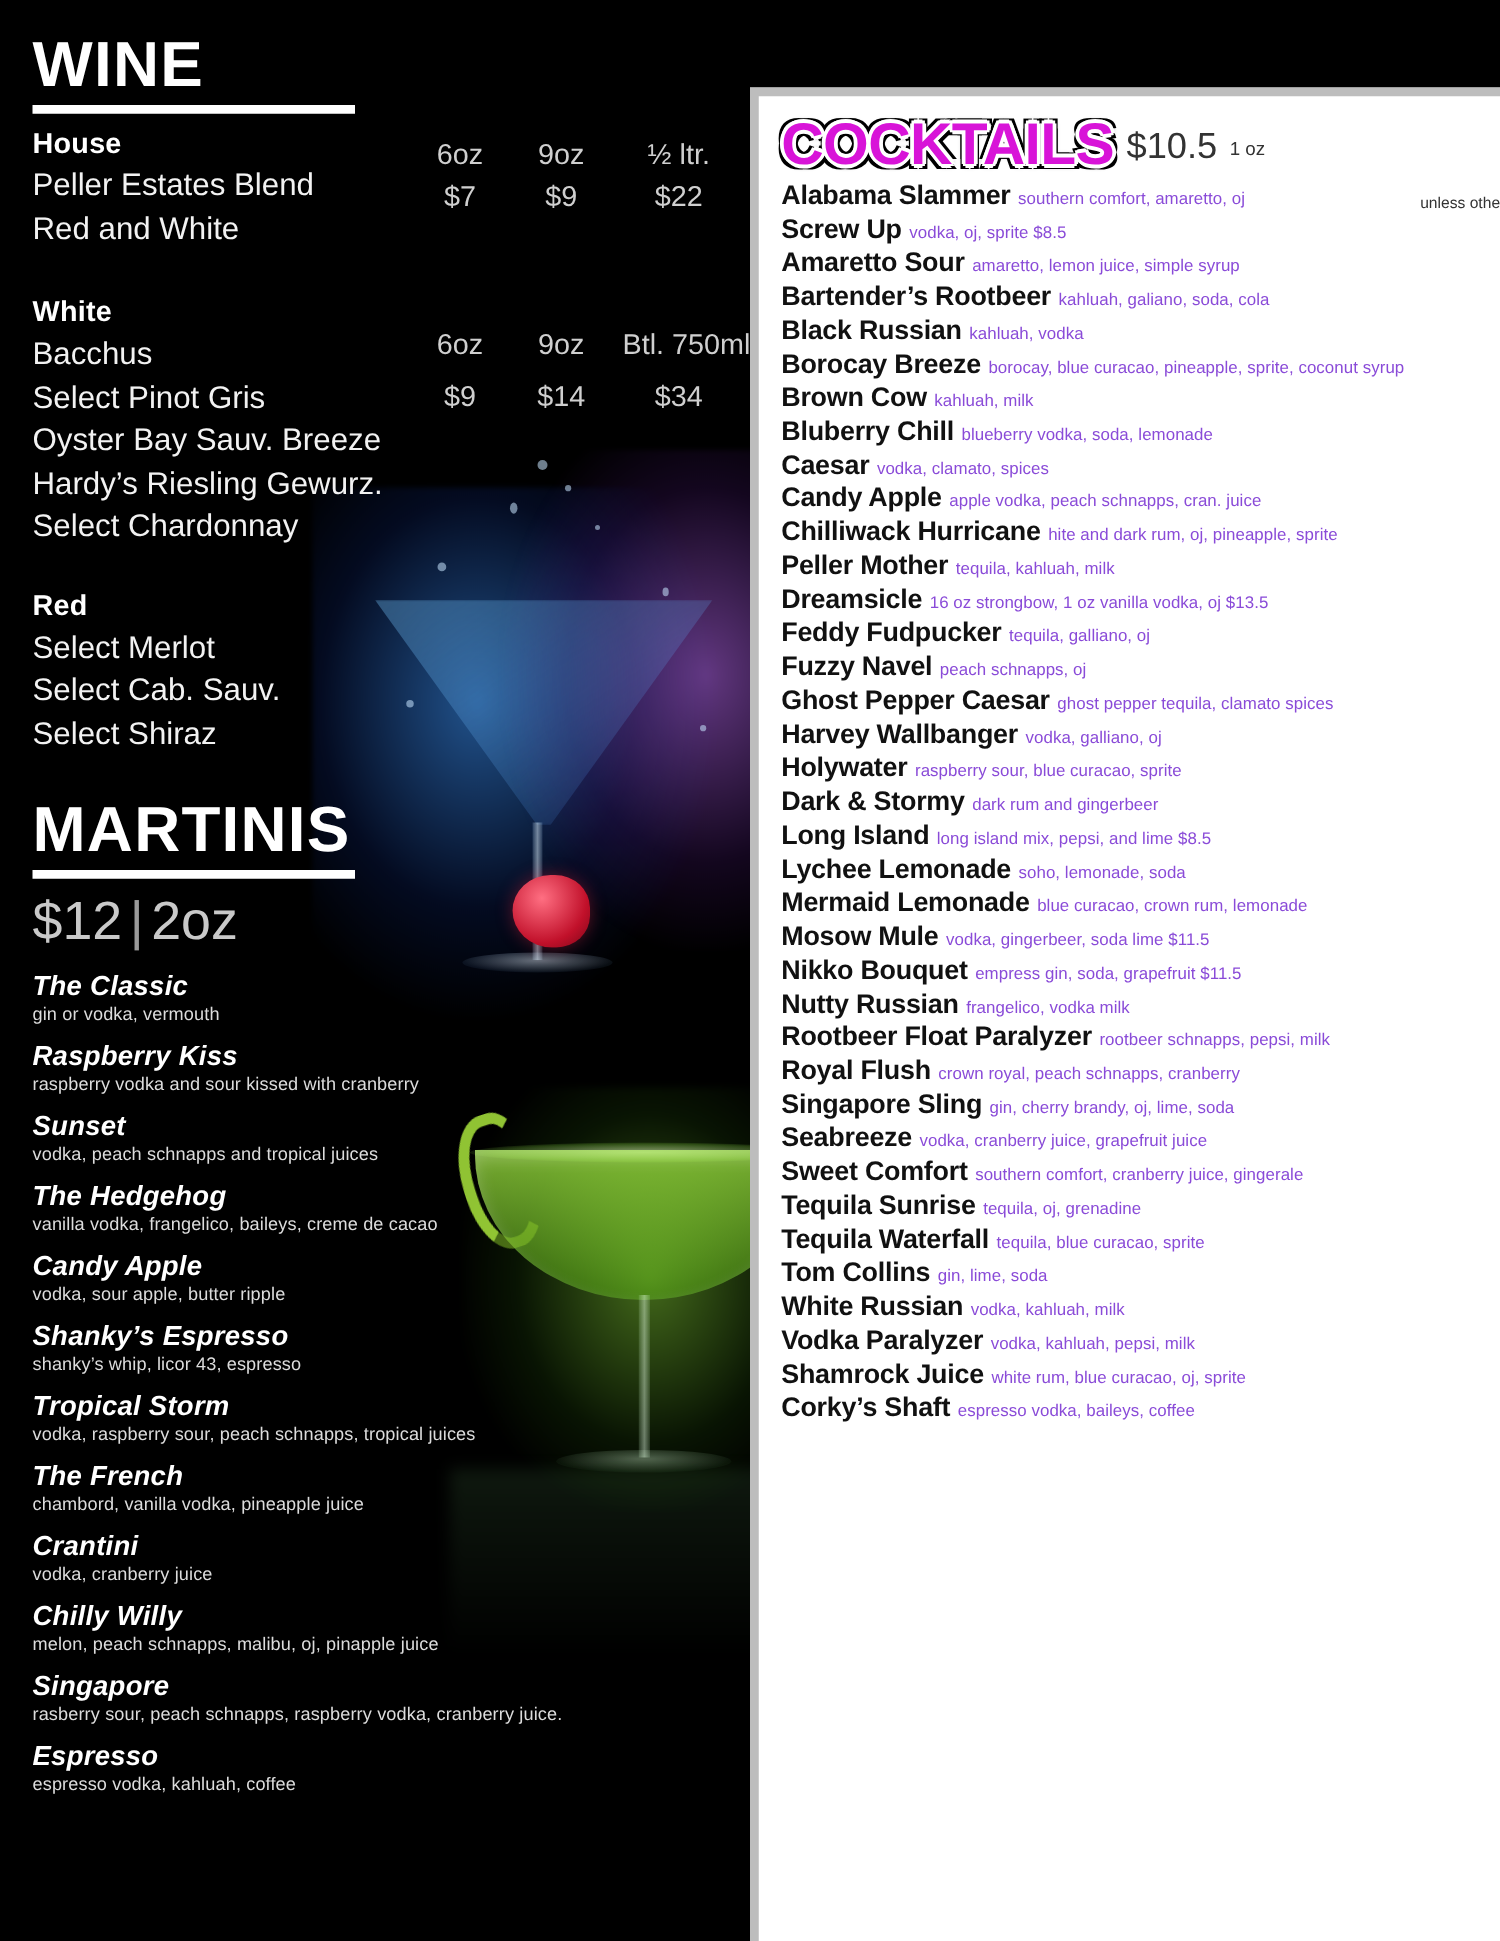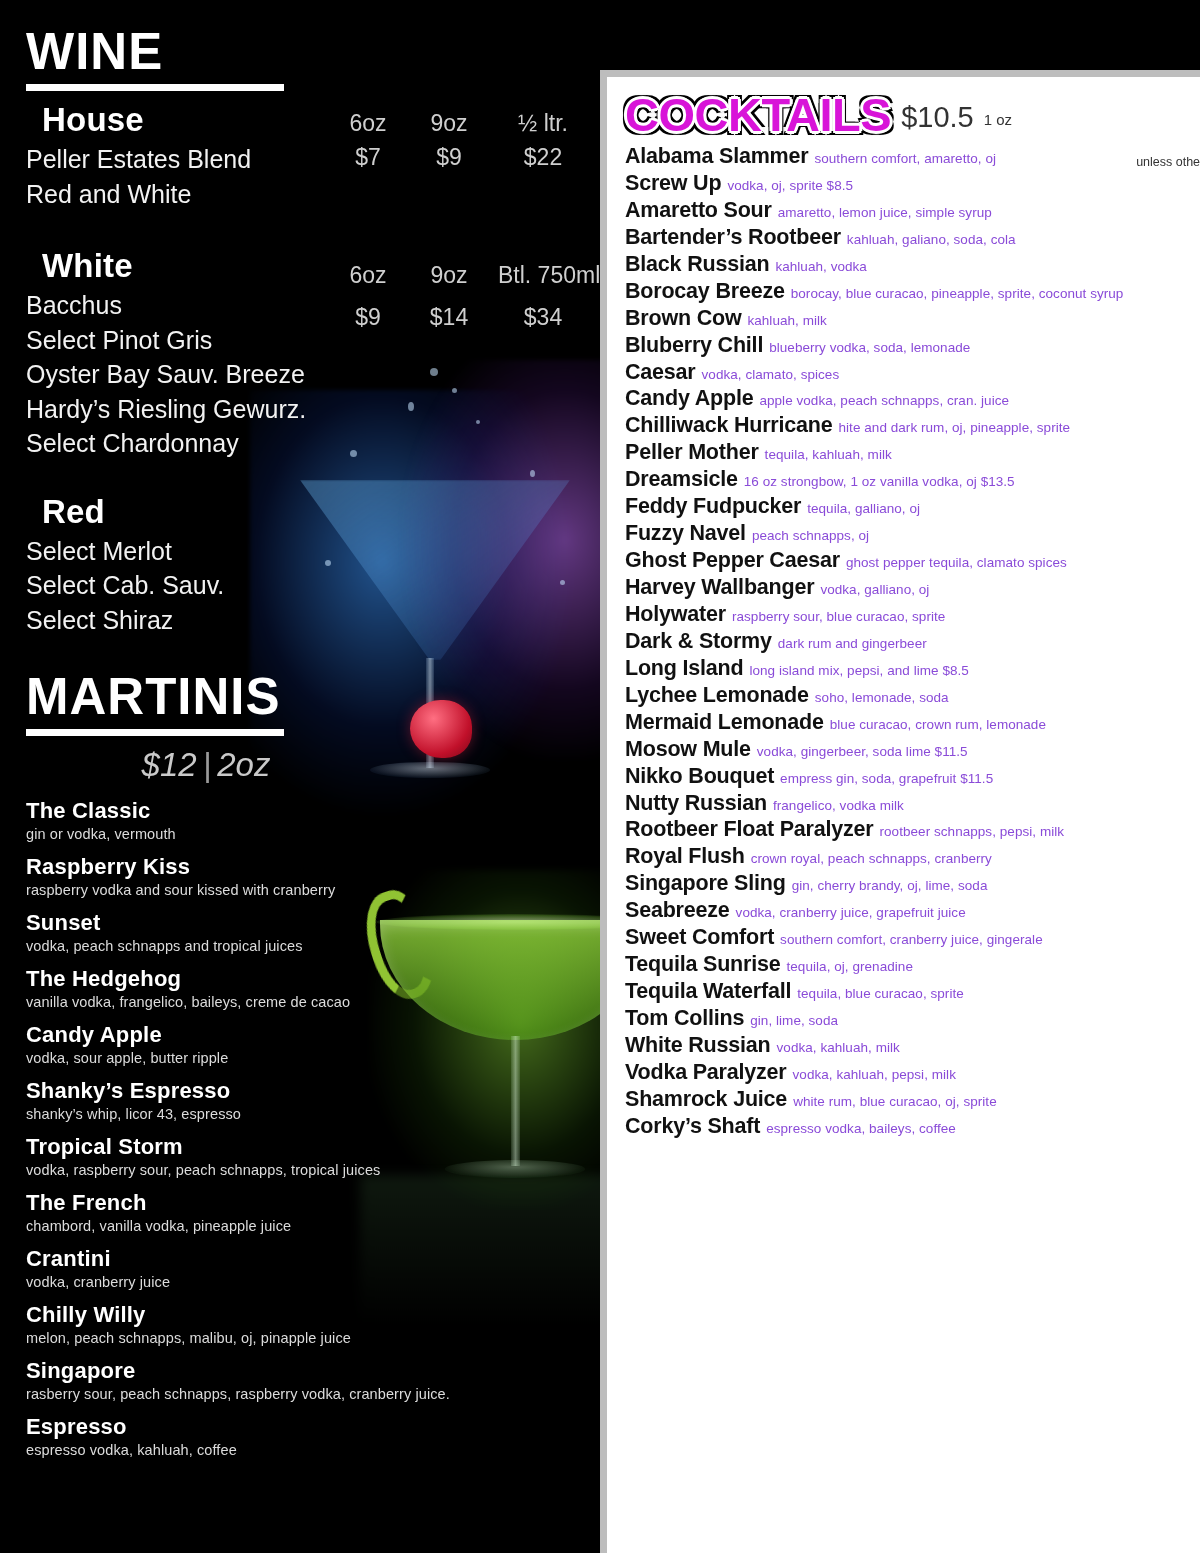--- a/index.html
+++ b/index.html
@@ -101,21 +101,21 @@
   .big-title {
     font-size:51px; font-weight:bold; letter-spacing:1px; line-height:1;
     margin:0; color:#fff;
   }
   .title-rule {
     width:258px; height:7px; background:#fff; margin:7px 0 10px 0;
   }
   .wine-block { position:relative; }
   .wine-group { margin-bottom:8px; }
   .wine-group .gname {
-    font-size:33px; font-weight:bold; margin:0 0 3px 16px; letter-spacing:.2px;
+    font-size:23px; font-weight:bold; margin:0 0 3px 0; letter-spacing:.2px;
   }
   .wine-item { font-size:25px; font-weight:400; line-height:1.38; color:#f2f2f2; }
 
   .sizes {
     position:absolute; display:flex; gap:0; color:#cfcfcf; font-size:23px;
   }
   .sizes > span { display:inline-block; text-align:center; }
   .prices {
     position:absolute; display:flex; color:#cfcfcf; font-size:23px;
   }
@@ -126,29 +126,28 @@
   .house-prices { left:300px; top:118px; }
   .house-prices .c1 { width:84px; } .house-prices .c2 { width:78px; } .house-prices .c3 { width:110px; }
 
   .white-sizes { left:300px; top:236px; }
   .white-sizes .c1 { width:84px; } .white-sizes .c2 { width:78px; } .white-sizes .c3 { width:180px; text-align:left; padding-left:10px;}
   .white-prices { left:300px; top:278px; }
   .white-prices .c1 { width:84px; } .white-prices .c2 { width:78px; } .white-prices .c3 { width:110px; }
 
   .martini-head { margin-top:34px; }
   .martini-price {
-    text-align:center; color:#c9c9c9; font-size:33px; margin:6px 0 0 0;
+    text-align:left; color:#c9c9c9; font-size:43px; margin:6px 0 0 0;
     width:360px;
-    font-style:italic;
   }
   .martini-price .sep { color:#9a9a9a; margin:0 6px; }
 
   .m-list { margin-top:14px; }
   .m-item { margin-bottom:12px; }
-  .m-name { font-size:22px; font-weight:bold; letter-spacing:.2px; }
+  .m-name { font-size:22px; font-weight:bold; letter-spacing:.2px;font-style:italic; }
   .m-desc { font-size:14.5px; color:#dcdcdc; margin-top:2px; letter-spacing:.1px; }
 
   
   .right-card {
     position:absolute; left:600px; top:22px; width:685px; height:1505px;
     background:#fff; border:7px solid #bdbdbd;
     z-index:4; overflow:hidden;margin-top:48px;
   }
   .ck-head {
     display:flex; align-items:flex-start; padding:14px 14px 0 18px; gap:10px;

